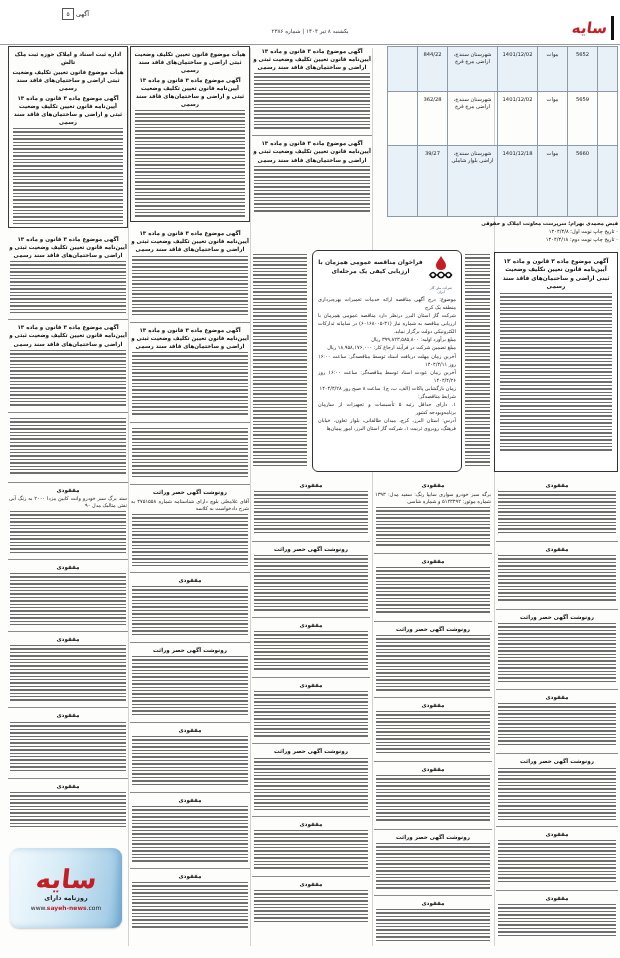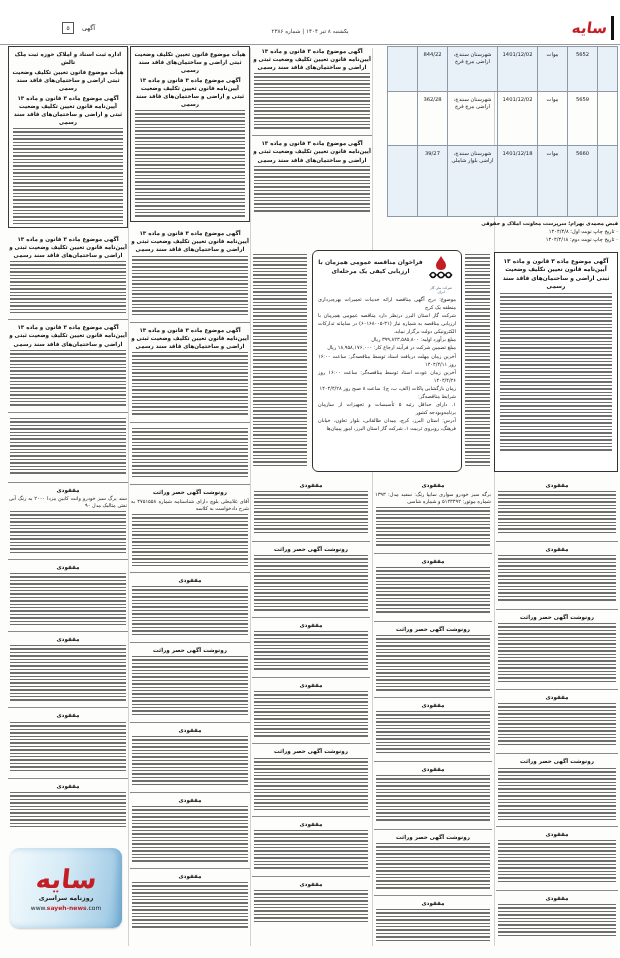--- a/index.html
+++ b/index.html
@@ -6,21 +6,21 @@
   body{width:620px;height:958px;position:relative;background:#fdfdfc;
        font-family:"DejaVu Sans","Liberation Sans",sans-serif;color:#1c1c1c;overflow:hidden;}
   .abs{position:absolute;}
   
   .hdr{position:absolute;top:0;left:0;width:620px;height:44px;background:#fff;
        border-bottom:1.6px solid #9a9a9a;}
   .hdr-logo{position:absolute;right:6px;top:16px;display:flex;align-items:center;gap:3px;direction:ltr;}
   .hdr-logo .bar{width:3.5px;height:24px;background:#111;}
   .hdr-logo .nm{color:#c41e25;font-size:15px;font-weight:bold;transform:skewX(-8deg);letter-spacing:-1px;}
   .hdr-date{position:absolute;left:0;right:0;top:28px;text-align:center;font-size:5.6px;color:#333;}
-  .hdr-page{position:absolute;left:62px;top:22px;display:flex;align-items:center;gap:8px;direction:rtl;}
+  .hdr-page{position:absolute;left:62px;top:8px;display:flex;align-items:center;gap:2px;direction:rtl;}
   .hdr-page .lbl{font-size:6.4px;color:#222;}
   .hdr-page .num{width:10px;height:10px;border:0.8px solid #555;display:flex;align-items:center;
                  justify-content:center;font-size:5.8px;}
   
   .vrule{position:absolute;top:48px;height:898px;width:0.8px;background:#d2d2d0;}
   
   .col{position:absolute;overflow:hidden;}
   .blk{padding:1px 1px 3px;}
   .blk + .blk{border-top:0.9px solid #8a8a8a;margin-top:3px;padding-top:3px;}
   .blk.boxed{border:1px solid #3a3a3a;padding:3px;margin-bottom:4px;}
@@ -353,15 +353,15 @@
     </div>
 </div>
 
 <div class="abs" id="right-box">
   <div class="h" style="font-size:5.8px">آگهی موضوع ماده ۳ قانون و ماده ۱۳ آیین‌نامه قانون تعیین تکلیف وضعیت ثبتی اراضی و ساختمان‌های فاقد سند رسمی</div>
   <div class="g" style="height:158px"></div>
 </div>
 
 <div class="abs" id="logo-card">
   <div class="nm">سایه</div>
-  <div class="tag">روزنامه سراسری</div>
+  <div class="tag">روزنامه دارای</div>
   <div class="url"><span>www.</span><span class="red">sayeh-news</span><span>.com</span></div>
 </div>
 
 </body></html>

